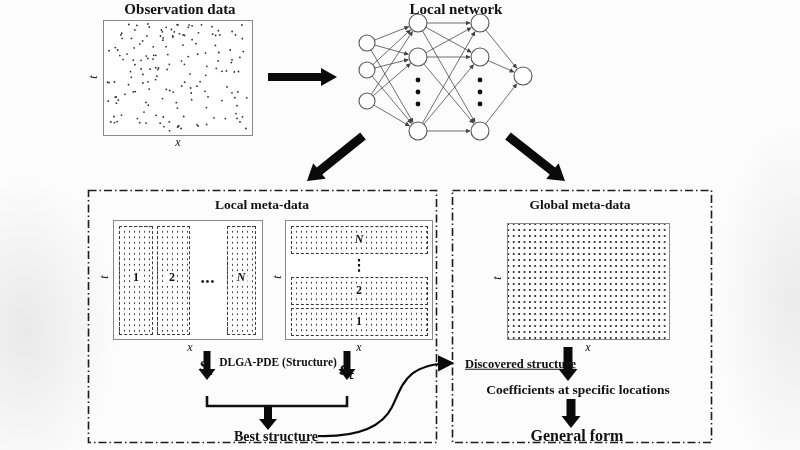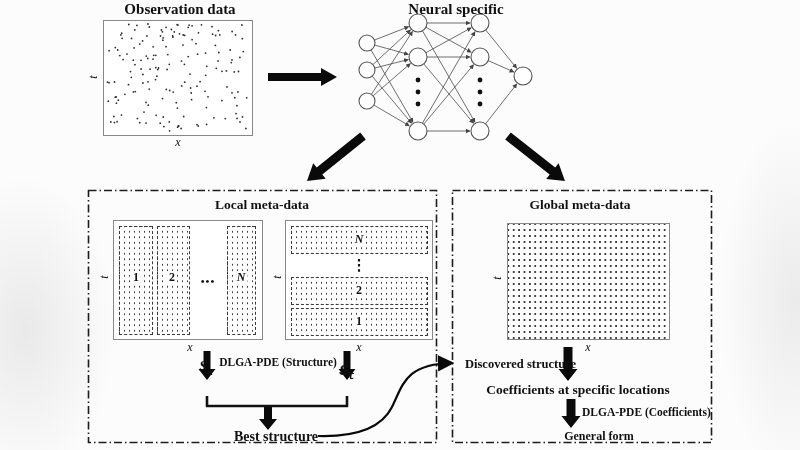--- a/index.html
+++ b/index.html
@@ -14,21 +14,21 @@
   .box{position:absolute;box-sizing:border-box;background:#fff;}
   .axesbox{border:1px solid #888;}
   .strip{position:absolute;box-sizing:border-box;border:1.3px dashed #3a3a3a;}
   .dots5{background-image:radial-gradient(circle,#3d3d3d 0.8px,transparent 1.05px);
          background-size:5px 5.5px;background-position:2px 2px;}
   .dots6{background-image:radial-gradient(circle,#3d3d3d 0.8px,transparent 1.05px);
          background-size:5.4px 6px;background-position:3px 3px;}
   svg.gfx{position:absolute;left:0;top:0;z-index:5;pointer-events:none;}
   .lbl{position:absolute;z-index:8;white-space:nowrap;line-height:1;}
   .c{transform:translate(-50%,-50%);}
-  .lc{transform:translate(0,-50%);}
+  .lc{transform:translate(0,-50%);text-decoration:underline;}
   .rot{transform:translate(-50%,-50%) rotate(-90deg);}
   .b{font-weight:bold;}
   .i{font-style:italic;}
   .t15{font-size:15px;text-align:center;} .t14{font-size:14px;} .t13{font-size:13.5px;}
   .t12{font-size:12px;} .t11{font-size:11.5px;}
   .halo{background:#fff;padding:0 2px;}
   .vdots{font-size:15px;font-weight:bold;letter-spacing:0;}
   sub{font-size:0.72em;}
 </style>
 </head>
@@ -271,21 +271,21 @@
       <polygon points="203.5,351.0 203.5,369.0 198.5,369.0 207.0,380.0 215.5,369.0 210.5,369.0 210.5,351.0" fill="#0a0a0a"></polygon>
       <polygon points="343.5,351.0 343.5,369.0 338.5,369.0 347.0,380.0 355.5,369.0 350.5,369.0 350.5,351.0" fill="#0a0a0a"></polygon>
       <polygon points="264.0,407.0 264.0,419.0 259.0,419.0 268.0,430.0 277.0,419.0 272.0,419.0 272.0,407.0" fill="#0a0a0a"></polygon>
       <polygon points="563.5,347.0 563.5,369.0 558.5,369.0 568.0,381.0 577.5,369.0 572.5,369.0 572.5,347.0" fill="#0a0a0a"></polygon>
       <polygon points="566.5,399.0 566.5,416.0 561.5,416.0 571.0,428.0 580.5,416.0 575.5,416.0 575.5,399.0" fill="#0a0a0a"></polygon>
       <path d="M207,396 L207,406 M347,396 L347,406 M205.8,406 L348.2,406" stroke="#111" stroke-width="2.6" fill="none"></path>
       <path d="M318,436 C355,437 381,429 392,407 S405,364 452,363" stroke="#0a0a0a" stroke-width="2.2" fill="none" marker-end="url(#ah2)"></path>
     </svg>
 
   <div class="lbl c b t15" style="left:180px;top:9px;">Observation data</div>
-  <div class="lbl c b t15" style="left:456px;top:9px;">Neural specific</div>
+  <div class="lbl c b t15" style="left:456px;top:9px;">Local network</div>
 
   <div class="lbl c i t12" style="left:178px;top:142px;">x</div>
   <div class="lbl rot i t12" style="left:93px;top:77px;">t</div>
 
   <div class="lbl c b t13" style="left:262px;top:205px;">Local meta-data</div>
   <div class="lbl c b t13" style="left:580px;top:205px;font-family:Liberation Serif, serif;">Global meta-data</div>
 
   <div class="lbl c b t12 halo" style="left:136px;top:277px;">1</div>
   <div class="lbl c b t12 halo" style="left:172px;top:277px;">2</div>
   <div class="lbl c b" style="left:208px;top:281px;font-size:11px;letter-spacing:1px;">•••</div>
@@ -303,15 +303,14 @@
   <div class="lbl c i t12" style="left:588px;top:347px;">x</div>
   <div class="lbl rot i t12" style="left:497px;top:278px;">t</div>
 
   <div class="lbl c b t11" style="left:278px;top:363px;">DLGA-PDE (Structure)</div>
   <div class="lbl c b i t15" style="left:206px;top:368px;"><span>S</span><sub>x</sub></div>
   <div class="lbl c b i t15" style="left:347px;top:373px;font-family:Liberation Mono, monospace;"><span>S</span><sub>t</sub></div>
   <div class="lbl c b t14" style="left:276px;top:437px;">Best structure</div>
 
   <div class="lbl lc b" style="left:465px;top:364px;font-size:12.5px;">Discovered structure</div>
   <div class="lbl c b t13" style="left:578px;top:390px;">Coefficients at specific locations</div>
-  <div class="lbl lc b t11" style="left:582px;top:413px;">DLGA-PDE (Coefficients)</div>
-  <div class="lbl c b" style="left:599px;top:436px;font-size:12px;">General form</div>
+  <div class="lbl c b" style="left:577px;top:436px;font-size:16px;">General form</div>
 </div>
 
 </body></html>

